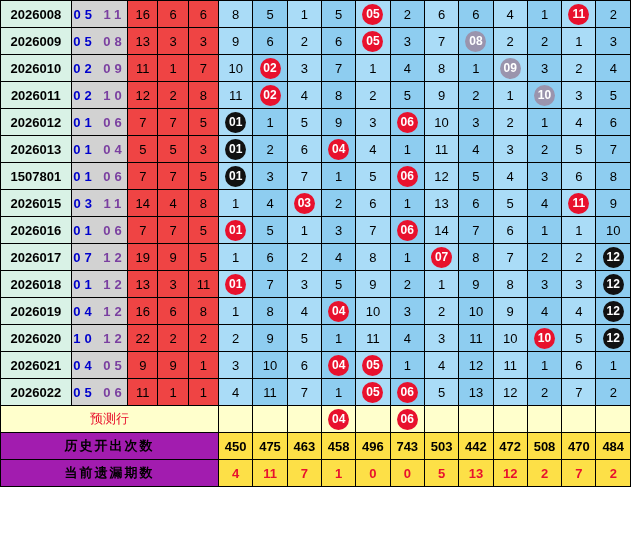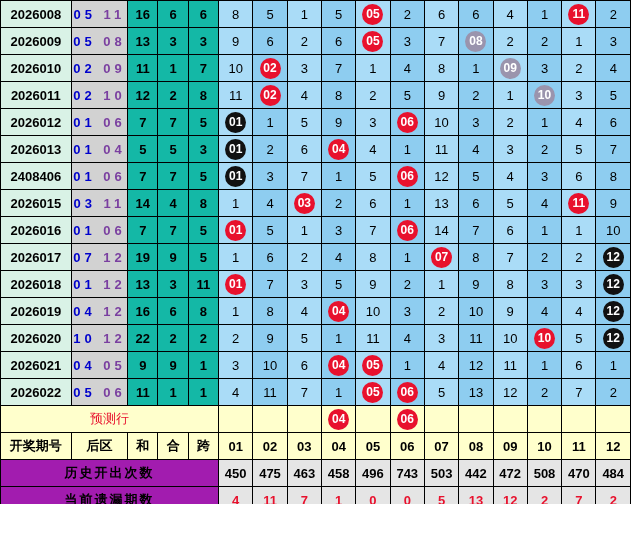--- a/index.html
+++ b/index.html
@@ -26,42 +26,42 @@
     font-size: 13px;
     padding: 0;
     height: 27px;
     overflow: hidden;
     white-space: nowrap;
   }
   .c-period { background: #d9f2e6; font-weight: bold; font-size: 13px; color:#000; }
   .c-back { background: #d2d2d2; font-weight: bold; font-size: 14px; letter-spacing: 4px; }
   .c-back span.b1 { color: #0000cc; }
   .c-back span.b2 { color: #7a3fa0; }
-  .c-stat { background: #14b8a6; font-weight: bold; font-size: 13px; }
+  .c-stat { background: #ef4444; font-weight: normal; font-size: 13px; }
   .c-num { background: #aadcf7; color: #000; font-size: 13px; }
   .c-num.dark { background: #8ecdf0; }
   .ball {
     display: inline-block;
     width: 21px;
     height: 21px;
     line-height: 21px;
     border-radius: 50%;
     font-size: 12px;
     font-weight: bold;
     text-align: center;
   }
   .ball.red { background: #e8112d; color: #ffffff; }
   .ball.black { background: #111111; color: #ffffff; }
   .ball.grey { background: #9a94ad; color: #ffffff; }
   .pred-label { background: #ffffcc; color: #e8112d; font-weight: normal; font-size: 13px; }
   .pred-cell { background: #ffffcc; }
   .hdr { background: #ffffcc; font-weight: bold; font-size: 13px; color: #000; }
   .hdr-num { background: #ffffcc; font-weight: bold; font-size: 13px; color: #000; }
   .row-label { background: #a21caf; font-weight: bold; font-size: 14px; letter-spacing: 2px; }
-  .val { background: #e5e5e5; font-weight: bold; font-size: 13px; color: #000; }
+  .val { background: #fde047; font-weight: bold; font-size: 13px; color: #000; }
   .val.red { color: #e8112d; }
   .footer-left { background: #ffffcc; font-weight: bold; font-size: 14px; letter-spacing: 6px; }
   .footer-right { background: #ffffcc; font-weight: bold; font-size: 14px; }
 </style>
 </head>
 <body>
 
 <div id="page">
   <table class="grid">
     <colgroup>
@@ -192,21 +192,21 @@
           <td class="c-num">4</td>
           <td class="c-num dark">1</td>
           <td class="c-num">11</td>
           <td class="c-num dark">4</td>
           <td class="c-num">3</td>
           <td class="c-num dark">2</td>
           <td class="c-num">5</td>
           <td class="c-num dark">7</td>
         </tr>
         <tr>
-          <td class="c-period">2408406</td>
+          <td class="c-period">1507801</td>
           <td class="c-back"><span class="b1">01</span> <span class="b2">06</span></td>
           <td class="c-stat">7</td>
           <td class="c-stat">7</td>
           <td class="c-stat">5</td>
           <td class="c-num"><span class="ball black">01</span></td>
           <td class="c-num dark">3</td>
           <td class="c-num">7</td>
           <td class="c-num dark">1</td>
           <td class="c-num">5</td>
           <td class="c-num dark"><span class="ball red">06</span></td>
@@ -376,39 +376,20 @@
           <td class="pred-cell"></td>
           <td class="pred-cell"><span class="ball red">04</span></td>
           <td class="pred-cell"></td>
           <td class="pred-cell"><span class="ball red">06</span></td>
           <td class="pred-cell"></td>
           <td class="pred-cell"></td>
           <td class="pred-cell"></td>
           <td class="pred-cell"></td>
           <td class="pred-cell"></td>
           <td class="pred-cell"></td>
-        </tr>
-        <tr>
-          <td class="hdr">开奖期号</td>
-          <td class="hdr">后区</td>
-          <td class="hdr">和</td>
-          <td class="hdr">合</td>
-          <td class="hdr">跨</td>
-          <td class="hdr-num">01</td>
-          <td class="hdr-num">02</td>
-          <td class="hdr-num">03</td>
-          <td class="hdr-num">04</td>
-          <td class="hdr-num">05</td>
-          <td class="hdr-num">06</td>
-          <td class="hdr-num">07</td>
-          <td class="hdr-num">08</td>
-          <td class="hdr-num">09</td>
-          <td class="hdr-num">10</td>
-          <td class="hdr-num">11</td>
-          <td class="hdr-num">12</td>
         </tr>
         <tr>
           <td class="row-label" colspan="5">历史开出次数</td>
           <td class="val">450</td>
           <td class="val">475</td>
           <td class="val">463</td>
           <td class="val">458</td>
           <td class="val">496</td>
           <td class="val">743</td>
           <td class="val">503</td>

